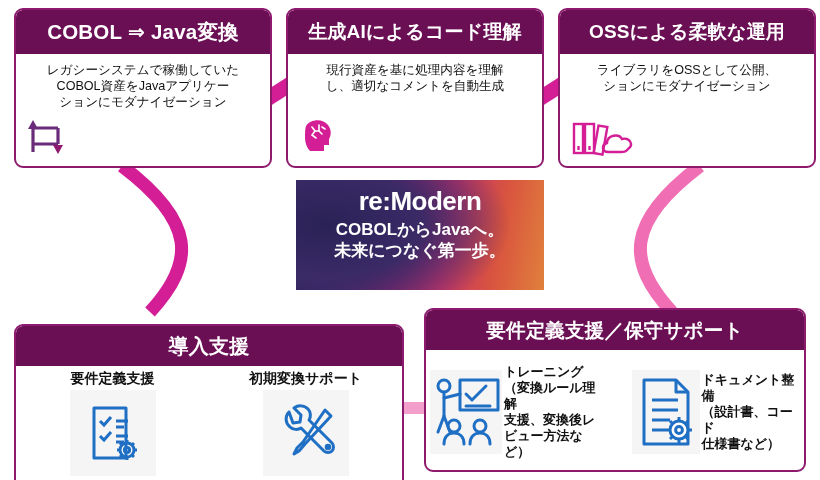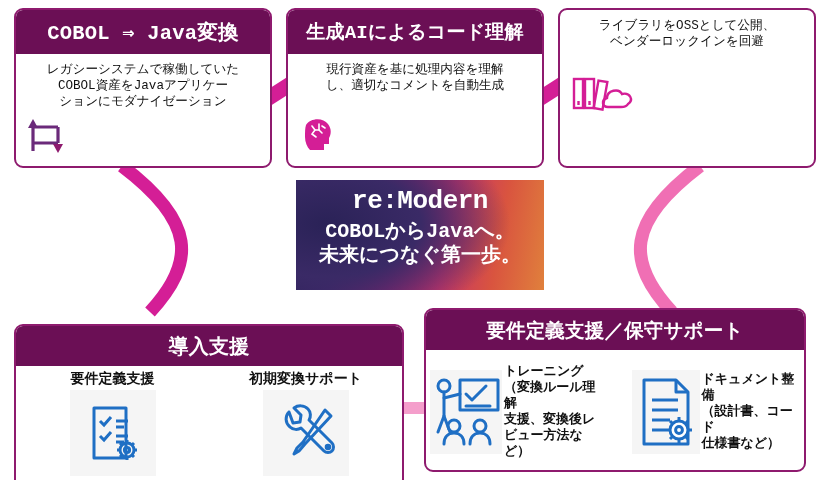--- a/index.html
+++ b/index.html
@@ -2,21 +2,21 @@
 <html><head>
 <meta charset="utf-8">
 <style>
   html,body{margin:0;padding:0;}
   body{
     width:820px;height:480px;
     background:#ffffff;
     font-family:"Liberation Sans","DejaVu Sans",sans-serif;
     overflow:hidden;
   }
-  #stage{position:relative;width:820px;height:357px;font-family:Liberation Mono, monospace;}
+  #stage{position:relative;width:820px;height:357px;}
 
   
   #ribbons{position:absolute;left:0;top:0;width:820px;height:480px;z-index:1;}
 
   
   .card{
     position:absolute;z-index:3;
     background:#ffffff;
     border:2px solid #8E1A6E;
     border-radius:9px;
@@ -66,21 +66,21 @@
       radial-gradient(ellipse 120% 150% at 12% 40%, #2a2257 0%, #3a2a66 32%, rgba(58,42,102,0) 62%),
       linear-gradient(100deg,#241f52 0%, #3c2266 18%, #8e2470 42%, #c4336a 60%, #d9543f 80%, #e0803c 100%);
     box-sizing:border-box;
     padding-top:8px;
   }
   #banner .brand{
     color:#ffffff;font-weight:bold;font-size:26px;
     text-align:center;letter-spacing:-.5px;line-height:1;
   }
   #banner .tag{
-    color:#ffffff;font-weight:bold;font-size:20px;
+    color:#ffffff;font-weight:bold;font-size:17px;
     text-align:center;line-height:1.22;margin-top:6px;
     white-space:pre-line;
   }
 
   
   #card-intro{left:14px;top:324px;width:390px;height:164px;}
   #card-intro .card-head{height:40px;font-size:20px;border-radius:6px 6px 0 0;}
   #card-intro .card-body{height:120px;padding:4px 0 0 0;display:flex;}
   .half{flex:1;display:flex;flex-direction:column;align-items:center;}
   .half .cap{font-size:14px;font-weight:bold;color:#111;margin-bottom:2px;}
@@ -145,23 +145,24 @@
             <path d="M23 11 L23 17 L26 20"></path>
             <path d="M26 13 L29 15"></path>
             <path d="M19 17 L23 17"></path>
           </g>
         </svg>
       </span>
     </div>
   </div>
 
   <div class="card top" id="card-oss">
+    <div class="card-head">OSSによる柔軟な運用</div>
     <div class="card-body">
       <div class="desc">ライブラリをOSSとして公開、
-ベンダーロックインを回避</div>
+ションにモダナイゼーション</div>
       <span class="corner-icon" style="left:10px;">
         <svg width="70" height="44" viewBox="0 0 70 44">
           <g fill="none" stroke="#D41E96" stroke-width="2.4">
             <rect x="4" y="10" width="9" height="29"></rect>
             <rect x="15" y="10" width="9" height="29"></rect>
             <rect x="26" y="12" width="9" height="28" transform="rotate(10 30 26)"></rect>
             <path d="M8.5 32 L8.5 36"></path>
             <path d="M19.5 32 L19.5 36"></path>
             <path d="M38 38 C32 38, 31 31, 37 29 C37 21, 49 19, 52 25 C60 23, 64 31, 58 35 C57 37, 54 38, 51 38 Z"></path>
           </g>

